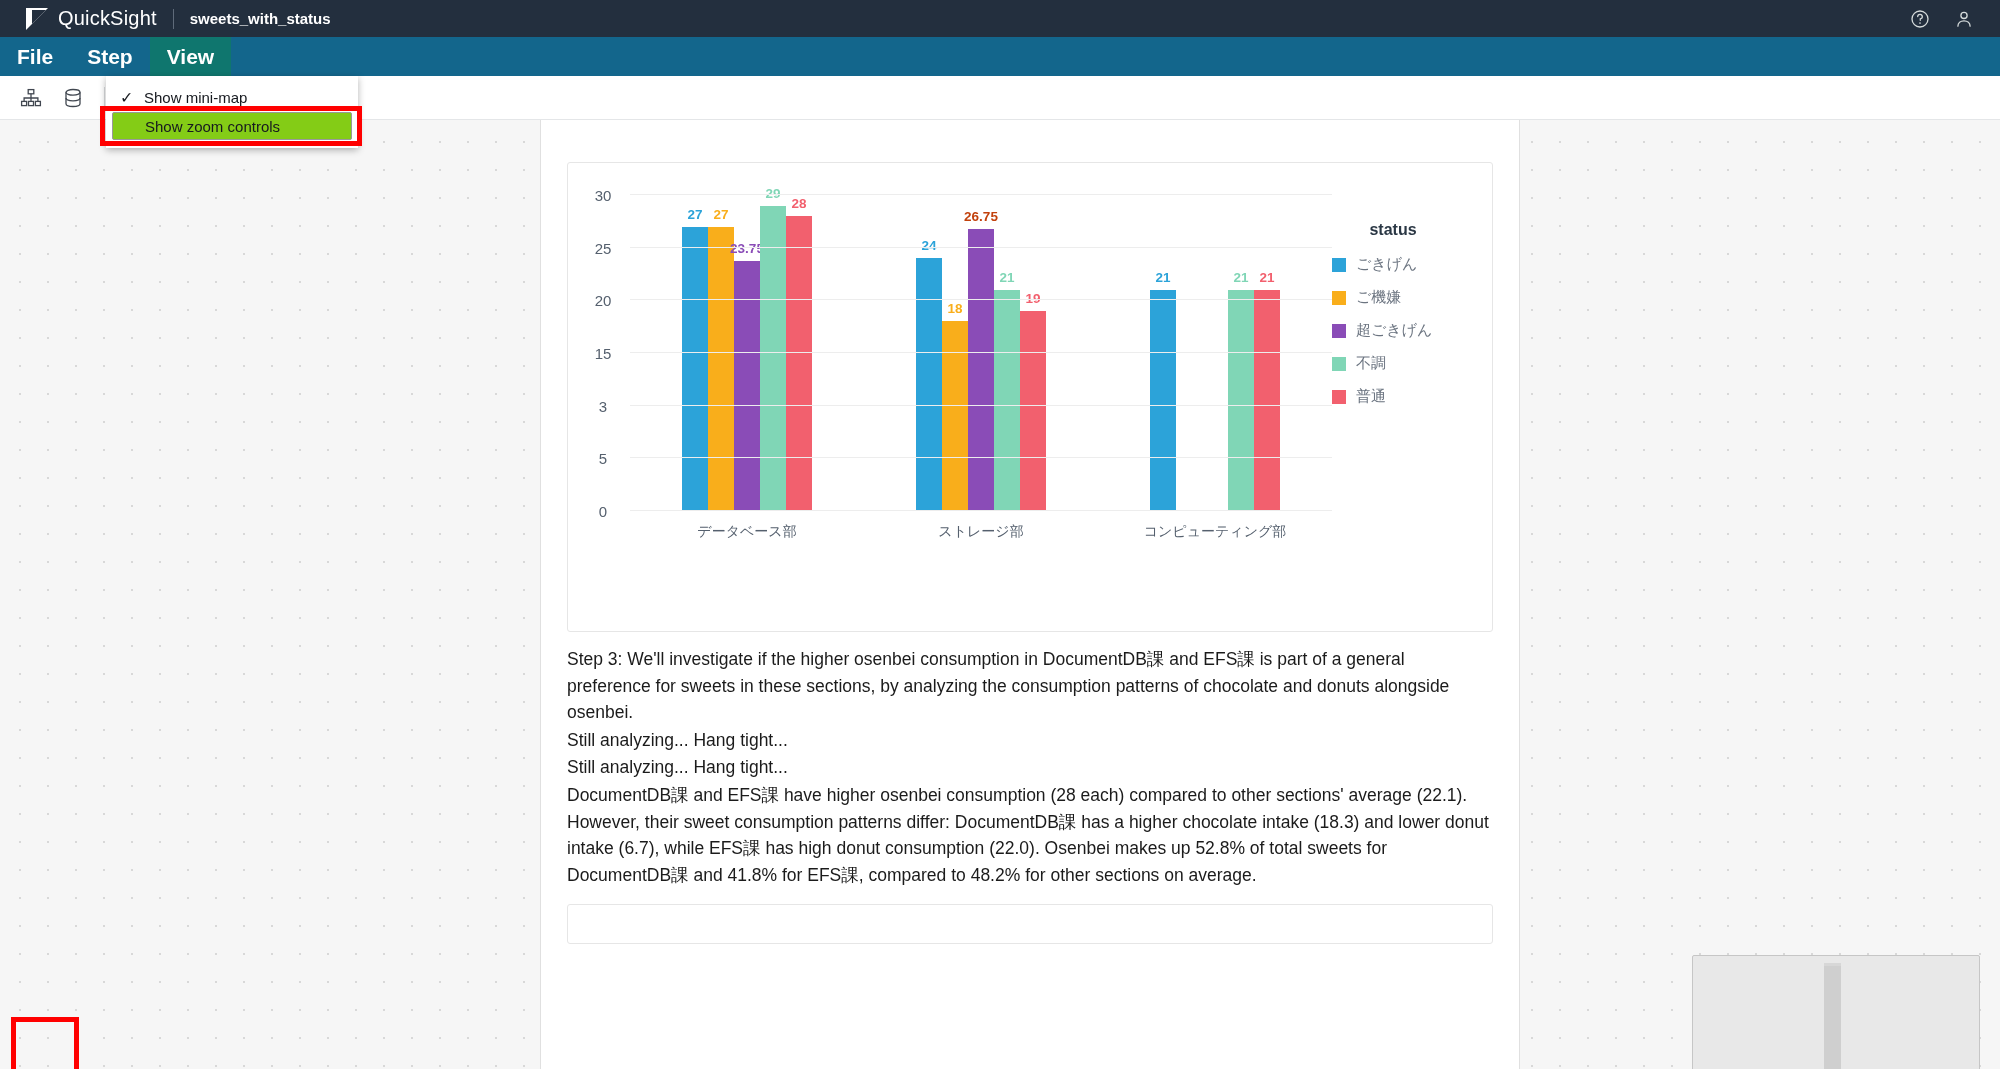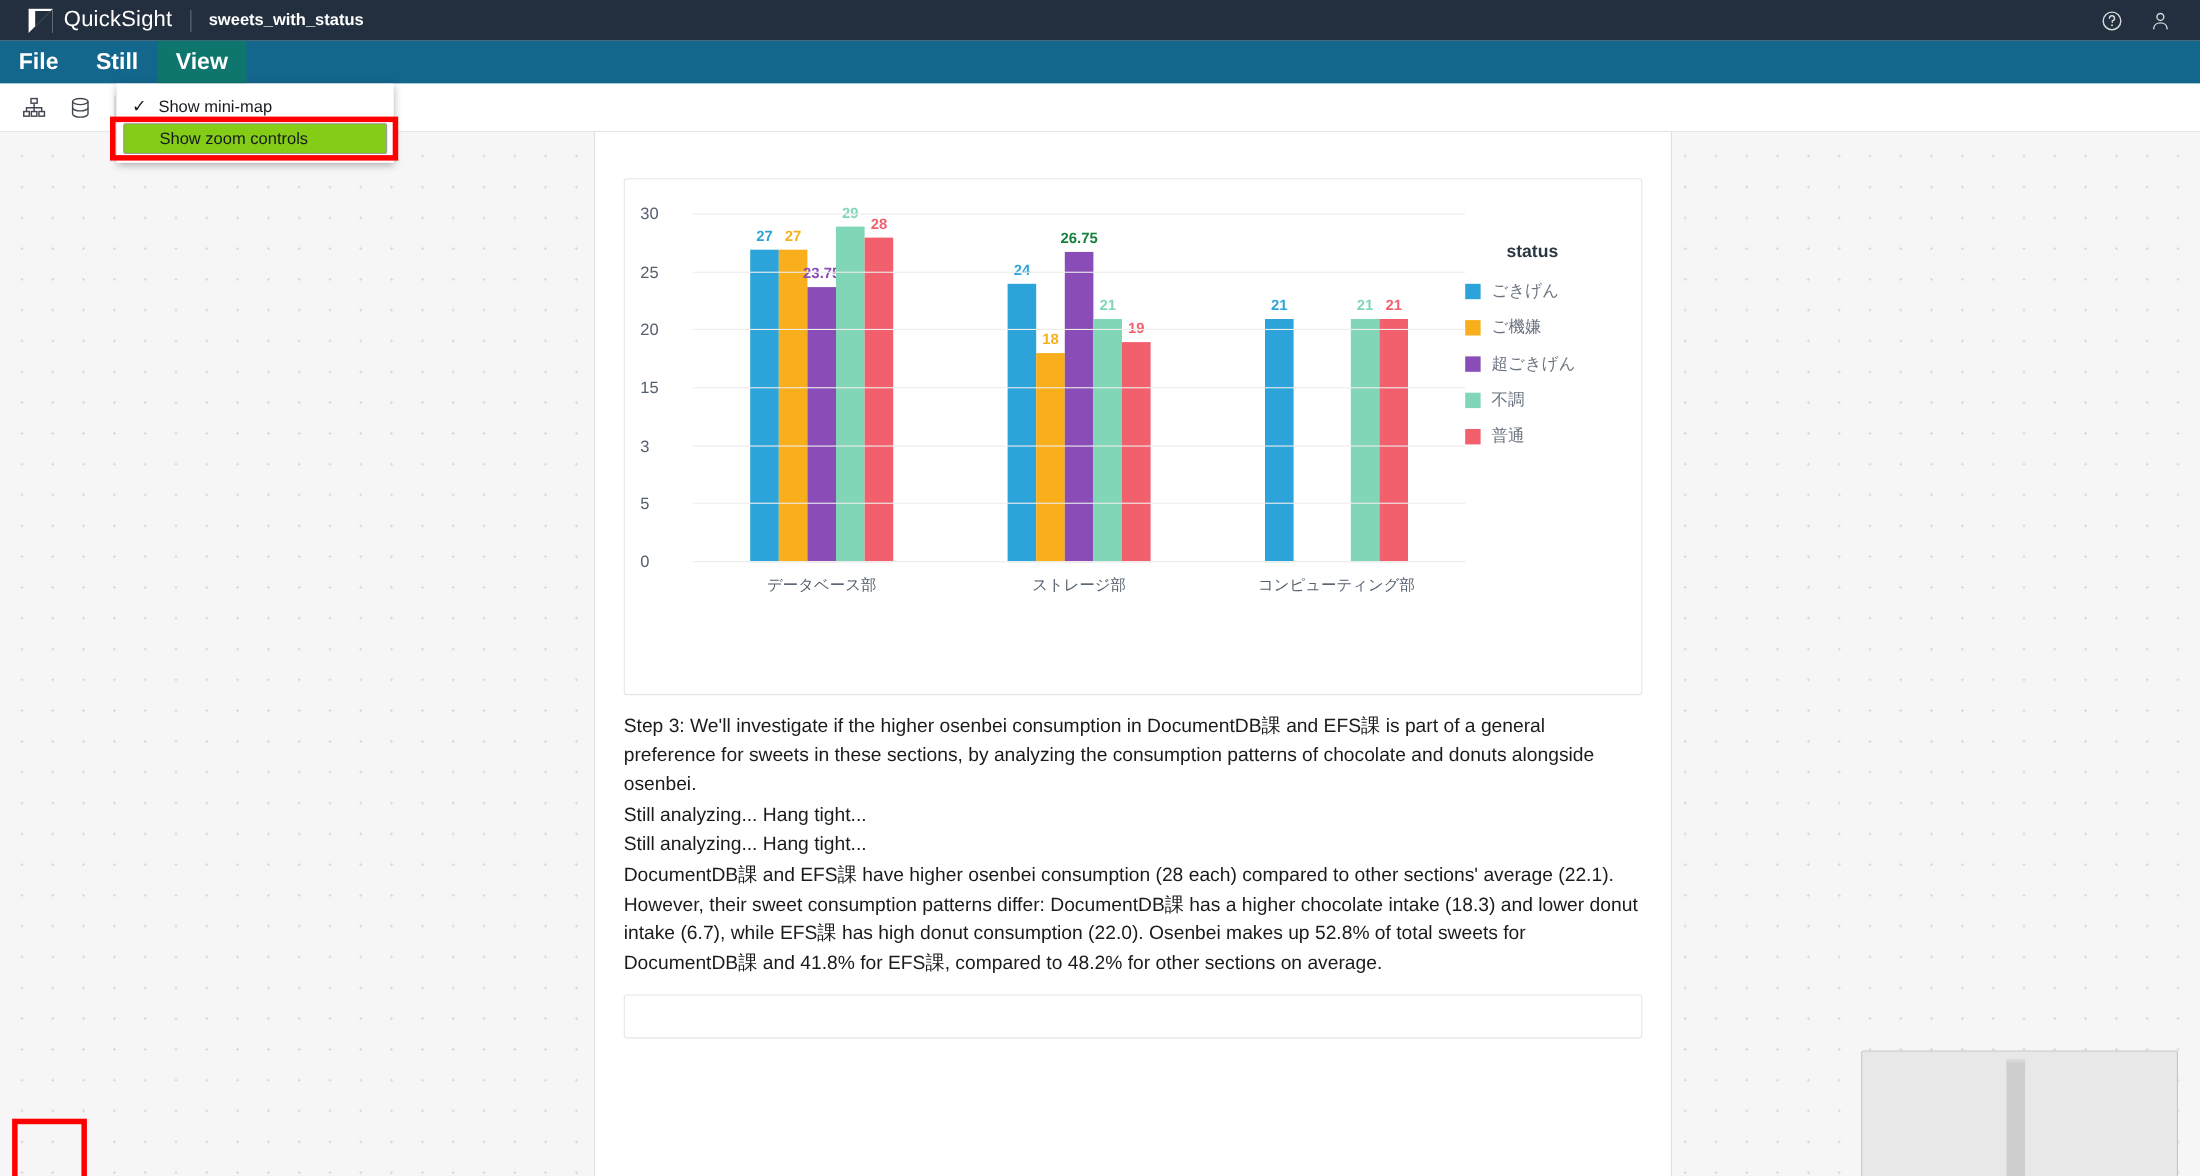--- a/index.html
+++ b/index.html
@@ -90,21 +90,21 @@
     font-size: 20px; color: #2a3744; font-weight: 400;
     padding: 22px 0 0 24px;
   }
 
   
   .plot-wrap { position: relative; height: 390px; margin: 4px 0 0 0; }
   .plot {
     position: absolute; left: 62px; top: 28px; right: 160px; bottom: 46px;
   }
   .ytick {
-    position: absolute; left: -48px; width: 42px; text-align: left;
+    position: absolute; left: -48px; width: 42px; text-align: center;
     font-size: 15px; color: #55606e; transform: translateY(-50%);
   }
   .gridline {
     position: absolute; left: 0; right: 0; height: 1px; background: #ededed;
   }
   .axisline { position: absolute; left: 0; right: 0; bottom: 0; height: 1px; background: #e3e3e3; }
 
   .groups {
     position: absolute; left: 0; right: 0; top: 0; bottom: 0;
     display: flex; justify-content: space-around; align-items: flex-end;
@@ -208,21 +208,21 @@
         <svg width="20" height="20" viewBox="0 0 20 20" fill="none" stroke="#d5dbdb" stroke-width="1.3">
           <circle cx="10" cy="6.4" r="3.1"></circle>
           <path d="M3.9 17.2c0-3.3 2.7-5.4 6.1-5.4s6.1 2.1 6.1 5.4" stroke-linecap="round"></path>
         </svg>
       </span>
     </div>
   </div>
 
   <div class="menubar">
     <div class="menu-item">File</div>
-    <div class="menu-item">Still</div>
+    <div class="menu-item">Step</div>
     <div class="menu-item active">View</div>
   </div>
 
   <div class="toolbar">
     <span class="tool-icon">
       <svg width="22" height="22" viewBox="0 0 22 22" fill="none" stroke="#414750" stroke-width="1.3">
         <rect x="8.2" y="2.6" width="5.6" height="4.2"></rect>
         <rect x="1.6" y="14.4" width="5" height="4.2"></rect>
         <rect x="8.5" y="14.4" width="5" height="4.2"></rect>
         <rect x="15.4" y="14.4" width="5" height="4.2"></rect>
@@ -277,21 +277,21 @@
                     <div class="bar-slot">
                       <div class="bar" style="height: 80%; background: rgb(44, 163, 217);"></div>
                       <div class="bar-label" style="bottom: calc(80% + 5px); color: rgb(44, 163, 217);">24</div>
                     </div>
                     <div class="bar-slot">
                       <div class="bar" style="height: 60%; background: rgb(249, 174, 27);"></div>
                       <div class="bar-label" style="bottom: calc(60% + 5px); color: rgb(249, 174, 27);">18</div>
                     </div>
                     <div class="bar-slot">
                       <div class="bar" style="height: 89.1667%; background: rgb(138, 76, 183);"></div>
-                      <div class="bar-label" style="bottom: calc(89.1667% + 5px); color: #15803d;">26.75</div>
+                      <div class="bar-label" style="bottom: calc(89.1667% + 5px); color: #c2410c;">26.75</div>
                     </div>
                     <div class="bar-slot">
                       <div class="bar" style="height: 70%; background: rgb(128, 214, 182);"></div>
                       <div class="bar-label" style="bottom: calc(70% + 5px); color: rgb(128, 214, 182);">21</div>
                     </div>
                     <div class="bar-slot">
                       <div class="bar" style="height: 63.3333%; background: rgb(242, 96, 110);"></div>
                       <div class="bar-label" style="bottom: calc(63.3333% + 5px); color: rgb(242, 96, 110);">19</div>
                     </div>
                     <div class="xlabel">ストレージ部</div>

